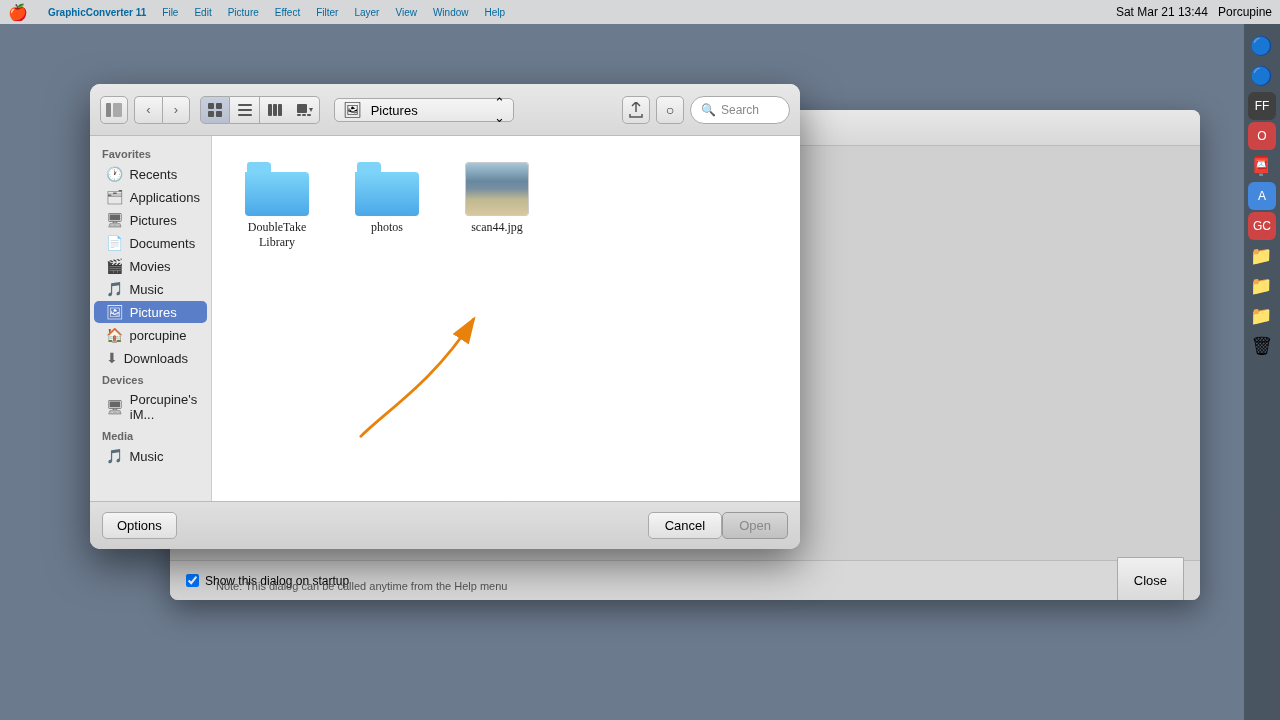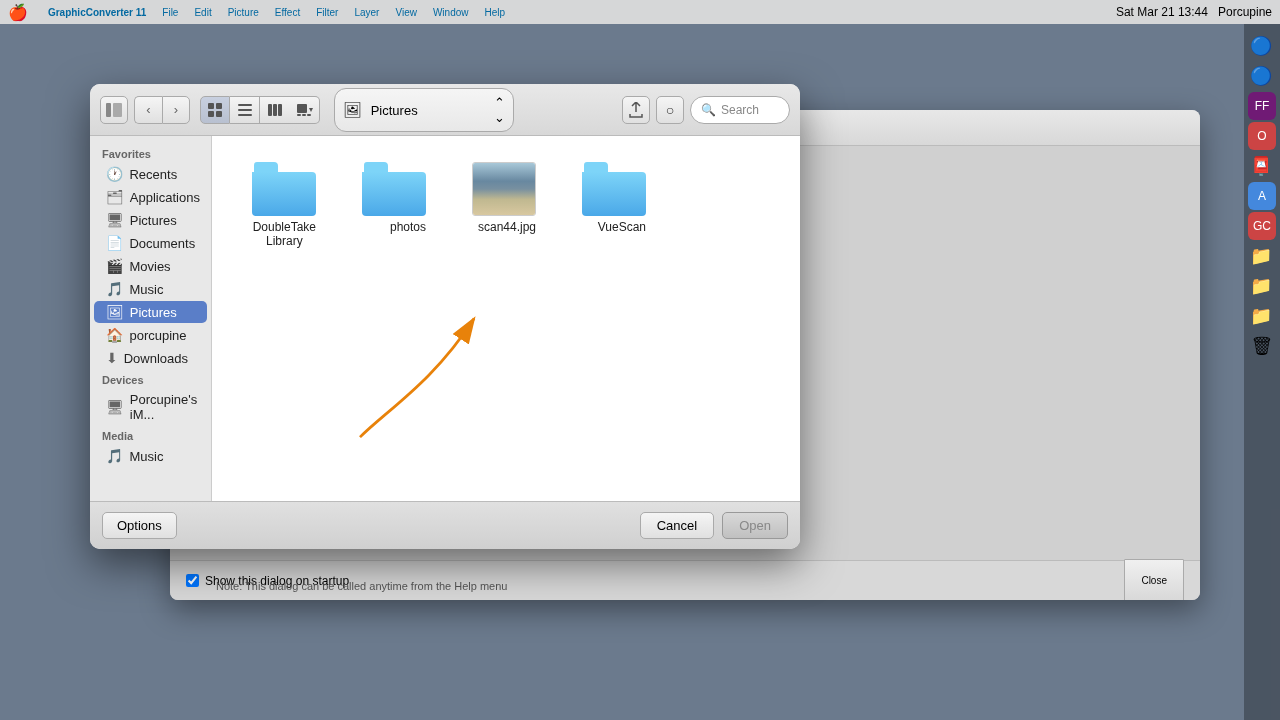--- a/index.html
+++ b/index.html
@@ -115,21 +115,21 @@
     }
     .checkbox-label {
       display: flex; align-items: center; gap: 6px;
     }
     .close-btn {
       margin-left: auto;
       padding: 15px 16px;
       background: linear-gradient(to bottom, #f0f0f0, #d8d8d8);
       border: 1px solid #aaa;
       border-radius: 1px;
-      font-size: 10px;
+      font-size: 13px;
       cursor: pointer;
     }
     .note-text {
       font-size: 11px;
       color: #555;
       position: absolute;
       bottom: 8px;
       left: 46px;
     }
 
@@ -196,24 +196,24 @@
     }
     .view-btn:first-child { border-radius: 5px 0 0 5px; }
     .view-btn:last-child { border-radius: 0 5px 5px 0; border-left: none; }
     .view-btn.active { background: linear-gradient(to bottom, #c8d0e0, #b8c0d0); }
     .view-btn + .view-btn { border-left: none; }
     .view-btn:nth-child(3) { border-right: none; }
 
     .path-selector {
       margin-left: 8px;
       flex: 0 0 180px;
-      height: 44px;
+      height: 24px;
       background: linear-gradient(to bottom, #f5f5f5, #e8e8e8);
       border: 1px solid #aaa;
-      border-radius: 12px;
+      border-radius: 5px;
       display: flex; align-items: center; justify-content: space-between;
       padding: 0 8px;
       font-size: 13px;
       cursor: pointer;
     }
     .path-icon { font-size: 15px; margin-right: 5px; }
 
     .toolbar-spacer { flex: 1; }
 
     .share-btn, .tag-btn {
@@ -288,26 +288,27 @@
       gap: 20px;
       flex-wrap: wrap;
       align-content: flex-start;
       position: relative;
       overflow: hidden;
     }
 
     .file-item {
       display: flex;
       flex-direction: column;
-      align-items: flex-end;
+      align-items: center;
       gap: 4px;
       width: 90px;
       cursor: pointer;
       padding: 6px;
       border-radius: 5px;
+      font-family: Liberation Serif, serif;
     }
 
     .folder-icon {
       width: 64px; height: 54px;
       position: relative;
     }
     .folder-body-2 {
       position: absolute;
       bottom: 0;
       left: 0;
@@ -352,21 +353,20 @@
     }
 
     
     .dialog-bottom {
       height: 48px;
       background: linear-gradient(to bottom, #e0e0e0, #d0d0d0);
       border-top: 1px solid #bbb;
       display: flex;
       align-items: center;
       padding: 0 12px;
-      gap: 8px;
     }
     .options-btn {
       padding: 5px 14px;
       background: linear-gradient(to bottom, #f5f5f5, #e0e0e0);
       border: 1px solid #aaa;
       border-radius: 5px;
       font-size: 13px;
       cursor: pointer;
     }
     .dialog-spacer { flex: 1; }
@@ -607,27 +607,20 @@
           <span class="file-name">photos</span>
         </div>
 
         <div class="file-item">
           <div class="image-thumb">
             <div style="width:100%; height:100%; background: linear-gradient(to bottom, #a8c8d8 0%, #6888a0 35%, #7890a0 50%, #c0b890 70%, #d8c8a0 100%);"></div>
           </div>
           <span class="file-name">scan44.jpg</span>
         </div>
 
-        <div class="file-item">
-          <div class="folder-icon">
-            <div style="position:absolute; top:0; left:2px; width:24px; height:11px; background:#7dd4f8; border-radius:3px 4px 0 0;"></div>
-            <div style="background:linear-gradient(to bottom, #7dd4f8, #4aa8e8); border-radius:0 4px 4px 4px; position:absolute; bottom:0; left:0; right:0; height:44px;"></div>
-          </div>
-          <span class="file-name">VueScan</span>
-        </div>
 
         <svg class="arrow-svg" viewBox="0 0 560 400">
           <defs>
             <marker id="arrowhead" markerWidth="10" markerHeight="7" refX="9" refY="3.5" orient="auto">
               <polygon points="0 0, 10 3.5, 0 7" fill="#e8820a"></polygon>
             </marker>
           </defs>
           <path d="M 120 330 C 150 300, 200 270, 245 200" stroke="#e8820a" stroke-width="3" fill="none" marker-end="url(#arrowhead)"></path>
         </svg>
 
@@ -639,21 +632,21 @@
       <div class="dialog-spacer"></div>
       <button class="cancel-btn">Cancel</button>
       <button class="open-btn">Open</button>
     </div>
 
   </div>
 
   <div class="right-dock">
     <div class="dock-icon" style="font-size:18px;">🔵</div>
     <div class="dock-icon" style="font-size:18px;">🔵</div>
-    <div class="dock-icon" style="background:#701a75; font-size:12px; color:white;">FF</div>
+    <div class="dock-icon" style="background:#404040; font-size:12px; color:white;">FF</div>
     <div class="dock-icon" style="background:#cc4444; font-size:12px; color:white;">O</div>
     <div class="dock-icon" style="font-size:18px;">📮</div>
     <div class="dock-icon" style="background:#4488dd; font-size:12px; color:white;">A</div>
     <div class="dock-icon" style="background:#cc4444; font-size:12px; color:white;">GC</div>
     <div class="dock-icon" style="font-size:18px;">📁</div>
     <div class="dock-icon" style="font-size:18px;">📁</div>
     <div class="dock-icon" style="font-size:18px;">📁</div>
     <div class="dock-icon" style="font-size:18px;">🗑</div>
   </div>
 

